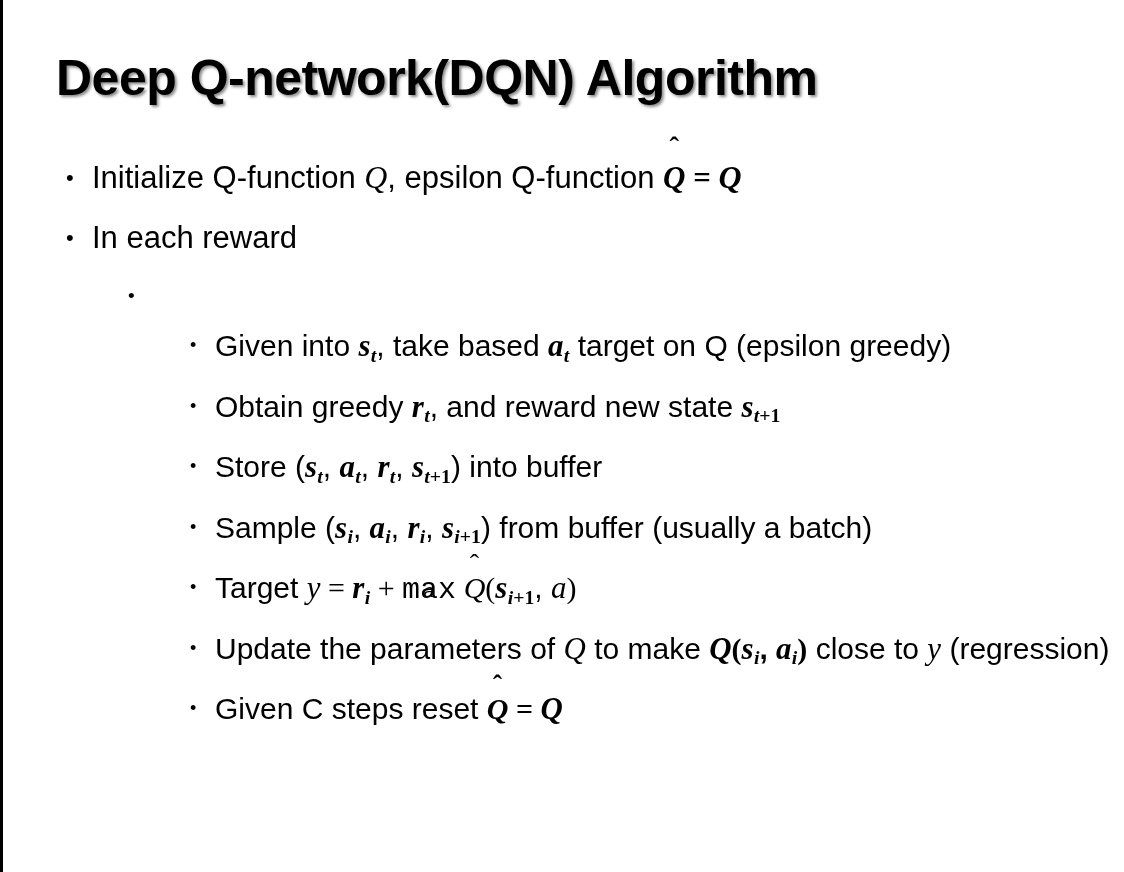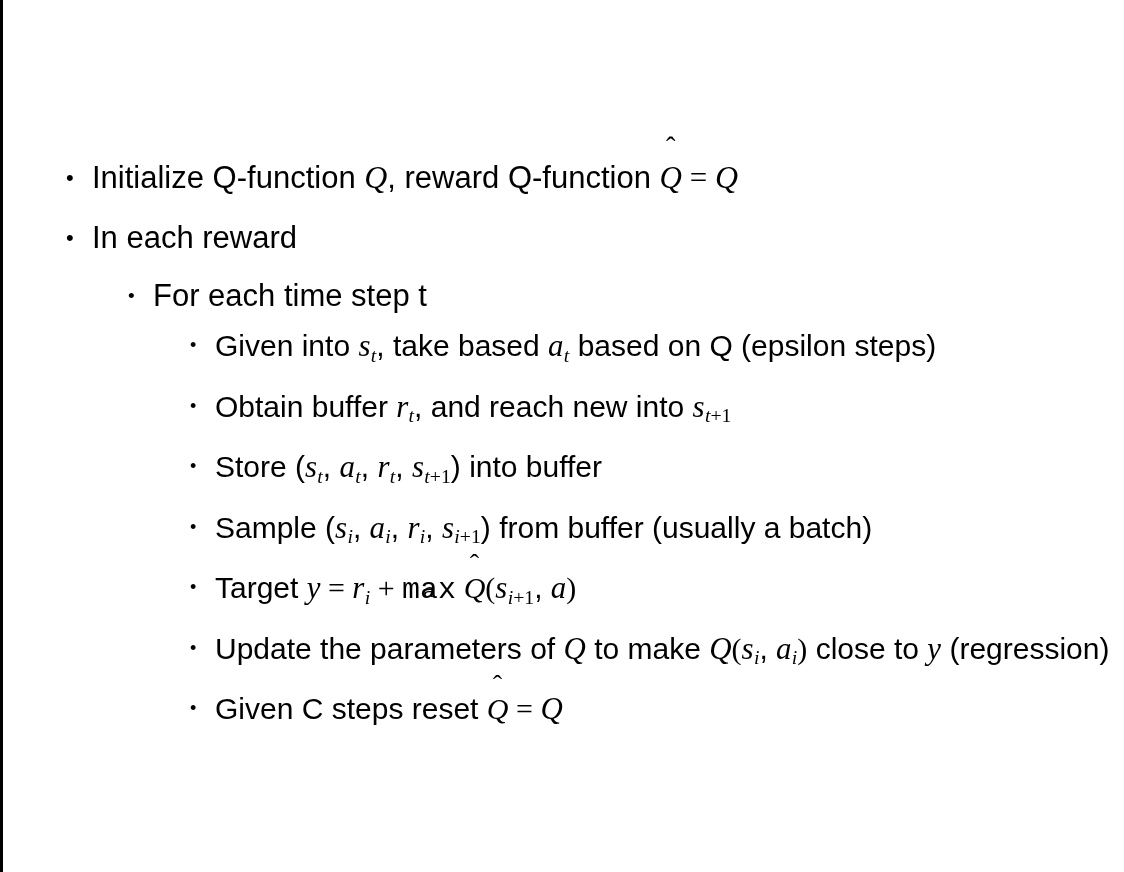--- a/index.html
+++ b/index.html
@@ -148,57 +148,57 @@
   .maxop > .under {
     position: absolute;
     left: 0;
     right: 0;
     top: 0.82em;
     font-size: 0.64em;
     font-style: italic;
     line-height: 1;
     text-align: center;
   }
-  .nowrap { white-space: nowrap; }
+  .nowrap { white-space: nowrap; font-weight: bold; }
 </style>
 </head>
 <body>
 
 <div class="slide">
 
   <div class="edge-bar"></div>
 
+  <div class="title">Deep Q-network(DQN) Algorithm</div>
 
   <div class="body-block">
 
     <div class="bullet-row lvl1">
       <span class="dot">•</span>
-      <span class="btext"><span>Initialize Q-function </span><span class="m">Q</span><span>, reward Q-function </span><span class="nowrap"><span class="hat"><span class="hmark">̂</span><span>Q</span></span><span class="mu"> = </span><span class="m">Q</span></span></span>
+      <span class="btext"><span>Initialize Q-function </span><span class="m">Q</span><span>, epsilon Q-function </span><span class="nowrap"><span class="hat"><span class="hmark">̂</span><span>Q</span></span><span class="mu"> = </span><span class="m">Q</span></span></span>
     </div>
 
     <div class="bullet-row lvl1">
       <span class="dot">•</span>
       <span class="btext">In each reward</span>
     </div>
 
     <div class="bullet-row lvl2">
       <span class="dot">•</span>
-      <span class="btext">For each time step t</span>
     </div>
 
     <div class="lvl3-group">
 
       <div class="bullet-row lvl3">
         <span class="dot">•</span>
-        <span class="btext"><span>Given into </span><span class="nowrap"><span class="m">s</span><span class="sub">t</span></span><span>, take based </span><span class="nowrap"><span class="m">a</span><span class="sub">t</span></span><span> based on Q (epsilon steps)</span></span>
-      </div>
-
-      <div class="bullet-row lvl3">
-        <span class="dot">•</span>
-        <span class="btext"><span>Obtain buffer </span><span class="nowrap"><span class="m">r</span><span class="sub">t</span></span><span>, and reach new into </span><span class="nowrap"><span class="m">s</span><span class="sub"><span>t</span><span class="up">+1</span></span></span></span>
+        <span class="btext"><span>Given into </span><span class="nowrap"><span class="m">s</span><span class="sub">t</span></span><span>, take based </span><span class="nowrap"><span class="m">a</span><span class="sub">t</span></span><span> target on Q (epsilon greedy)</span></span>
+      </div>
+
+      <div class="bullet-row lvl3">
+        <span class="dot">•</span>
+        <span class="btext"><span>Obtain greedy </span><span class="nowrap"><span class="m">r</span><span class="sub">t</span></span><span>, and reward new state </span><span class="nowrap"><span class="m">s</span><span class="sub"><span>t</span><span class="up">+1</span></span></span></span>
       </div>
 
       <div class="bullet-row lvl3">
         <span class="dot">•</span>
         <span class="btext"><span>Store (</span><span class="nowrap"><span class="m">s</span><span class="sub">t</span></span><span>, </span><span class="nowrap"><span class="m">a</span><span class="sub">t</span></span><span>, </span><span class="nowrap"><span class="m">r</span><span class="sub">t</span></span><span>, </span><span class="nowrap"><span class="m">s</span><span class="sub"><span>t</span><span class="up">+1</span></span></span><span>) into buffer</span></span>
       </div>
 
       <div class="bullet-row lvl3">
         <span class="dot">•</span>
         <span class="btext"><span>Sample (</span><span class="nowrap"><span class="m">s</span><span class="sub">i</span></span><span>, </span><span class="nowrap"><span class="m">a</span><span class="sub">i</span></span><span>, </span><span class="nowrap"><span class="m">r</span><span class="sub">i</span></span><span>, </span><span class="nowrap"><span class="m">s</span><span class="sub"><span>i</span><span class="up">+1</span></span></span><span>) from buffer (usually a batch)</span></span>

